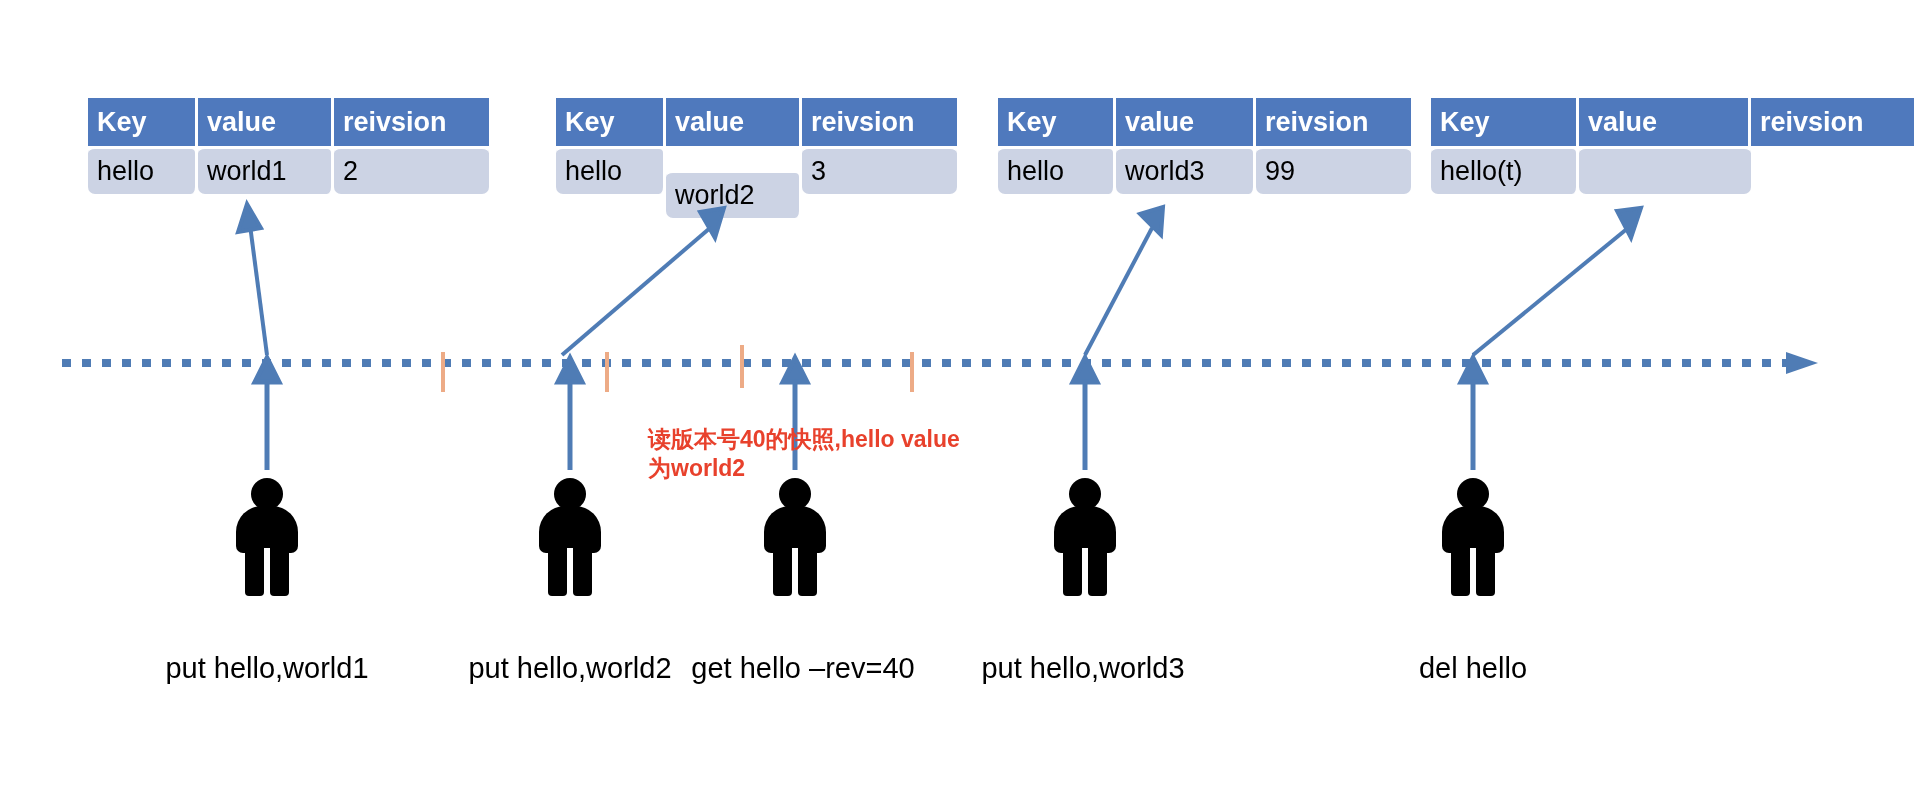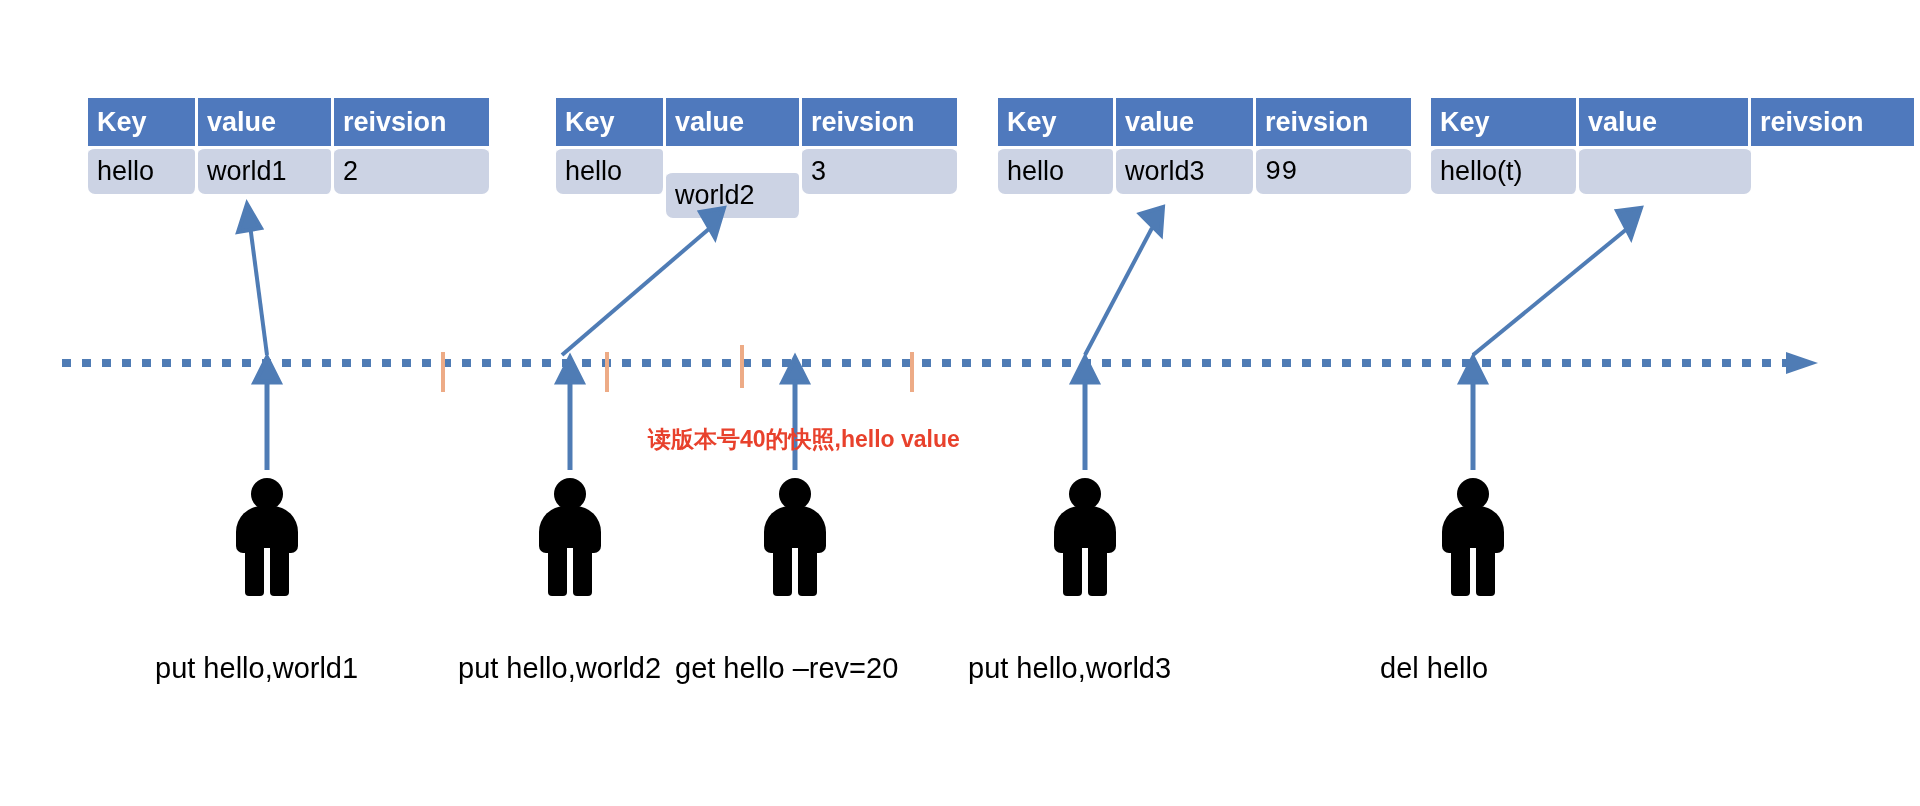--- a/index.html
+++ b/index.html
@@ -95,21 +95,21 @@
     width: 6px; height: 48px;
     background: #ffffff;
   }
 
   
   .caption {
     position: absolute;
     font-size: 29px;
     color: #000000;
     white-space: nowrap;
-    text-align: left;
+    text-align: center;
   }
 
   
   .timeline-label {
     position: absolute;
     font-size: 31px;
     color: #000000;
     white-space: nowrap;
   }
 
@@ -164,21 +164,21 @@
 
   <div class="rev-table" style="left:952px; top:98px;">
     <div class="rev-row rev-head">
       <div class="rev-cell" style="width:118px;">Key</div>
       <div class="rev-cell" style="width:140px;">value</div>
       <div class="rev-cell" style="width:155px;">reivsion</div>
     </div>
     <div class="rev-row rev-body">
       <div class="rev-cell" style="width:118px;">hello</div>
       <div class="rev-cell" style="width:140px;">world3</div>
-      <div class="rev-cell" style="width:155px;font-family:Liberation Mono, monospace;">99</div>
+      <div class="rev-cell" style="width:155px;">99</div>
     </div>
   </div>
 
   <div class="rev-table" style="left:1385px; top:98px;">
     <div class="rev-row rev-head">
       <div class="rev-cell" style="width:148px;">Key</div>
       <div class="rev-cell" style="width:172px;">value</div>
       <div class="rev-cell" style="width:163px;">reivsion</div>
     </div>
     <div class="rev-row rev-body">
@@ -225,20 +225,21 @@
       <polygon points="1140,214 1163,207 1161,235"></polygon>
 
       <line x1="1473" y1="355" x2="1628" y2="228"></line>
       <polygon points="1617,211 1641,208 1631,238"></polygon>
     </g>
   </svg>
 
 
   <div class="annotation" style="left:648px; top:425px;">
     <div>读版本号40的快照,hello value</div>
+    <div>为world2</div>
   </div>
 
   <div class="person" style="left:230px; top:478px;">
     <div class="p-head"></div>
     <div class="p-body"></div>
     <div class="p-leg-l"></div>
     <div class="p-leg-r"></div>
     <div class="p-gap"></div>
   </div>
   <div class="person" style="left:533px; top:478px;">
@@ -265,17 +266,17 @@
   <div class="person" style="left:1436px; top:478px;">
     <div class="p-head"></div>
     <div class="p-body"></div>
     <div class="p-leg-l"></div>
     <div class="p-leg-r"></div>
     <div class="p-gap"></div>
   </div>
 
   <div class="caption" style="left:155px; top:652px; width:224px;">put hello,world1</div>
   <div class="caption" style="left:458px; top:652px; width:224px;">put hello,world2</div>
-  <div class="caption" style="left:675px; top:652px; width:256px;">get hello –rev=20</div>
+  <div class="caption" style="left:675px; top:652px; width:256px;">get hello –rev=40</div>
   <div class="caption" style="left:968px; top:652px; width:230px;">put hello,world3</div>
   <div class="caption" style="left:1380px; top:652px; width:186px;">del hello</div>
 
 </div>
 
 </body></html>

